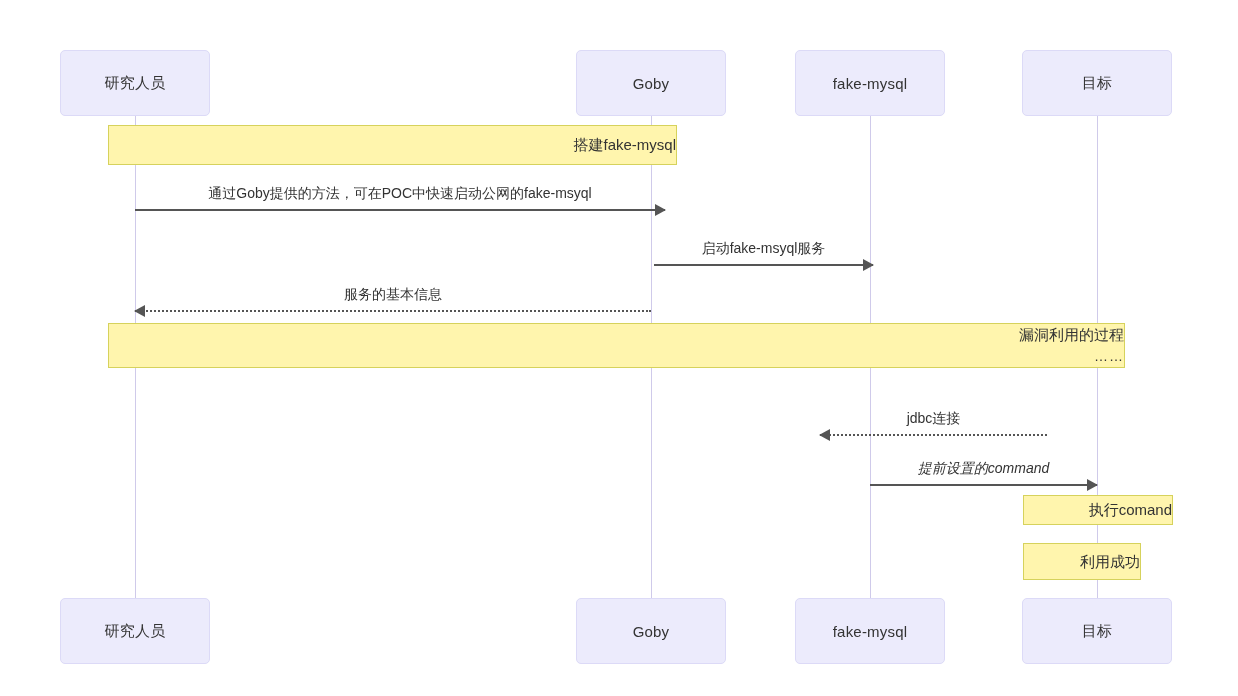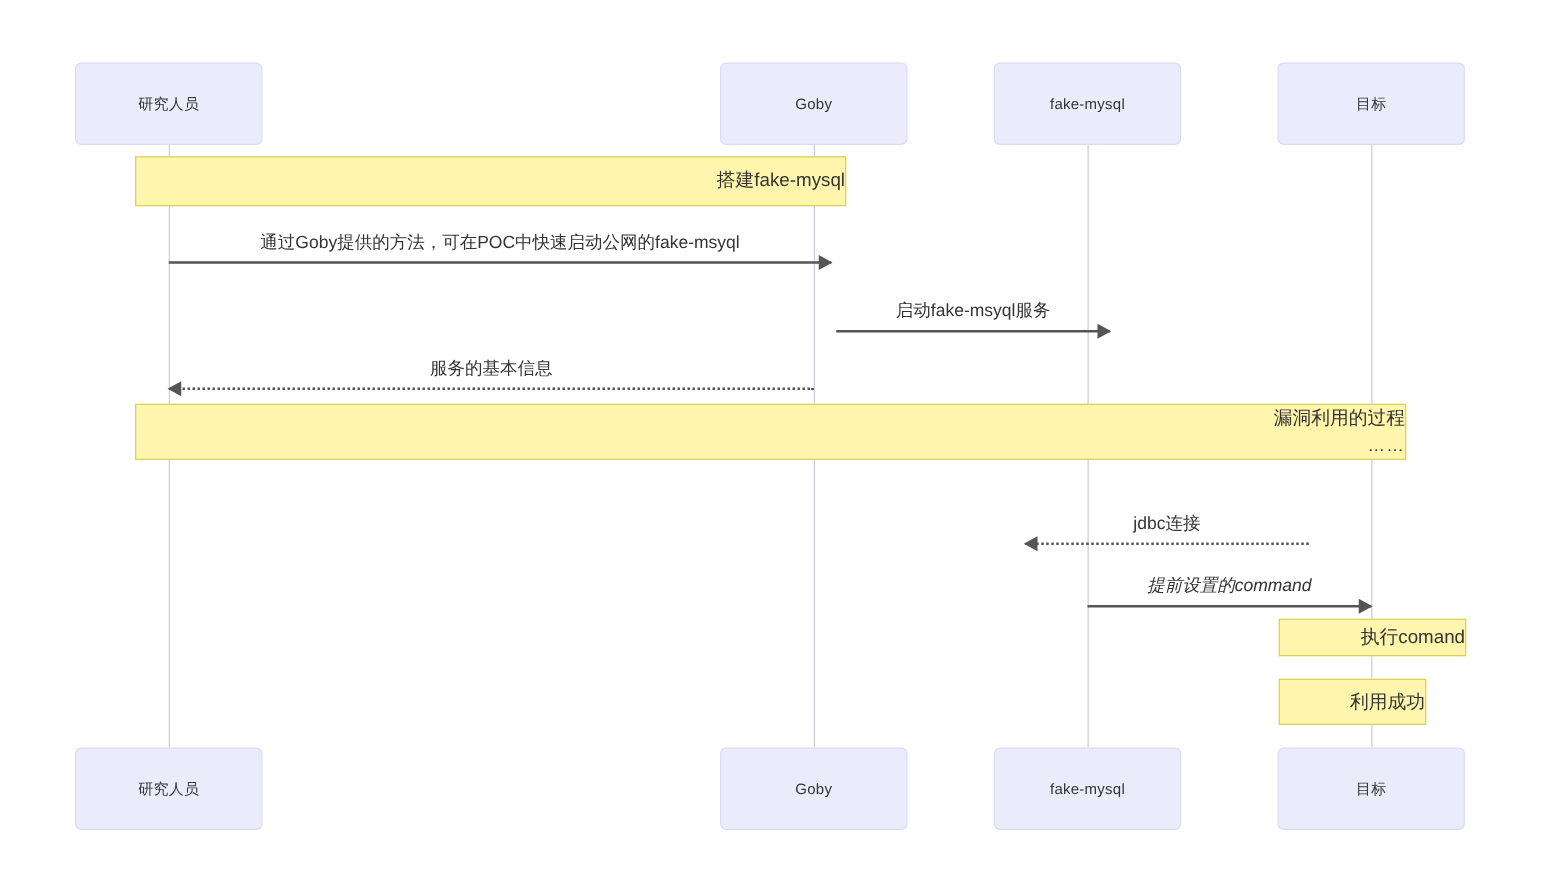--- a/index.html
+++ b/index.html
@@ -23,21 +23,21 @@
   .actor-box {
     position: absolute;
     box-sizing: border-box;
     background: #ECEBFC;
     border: 1px solid #DCDAF7;
     border-radius: 5px;
     display: flex;
     align-items: center;
     justify-content: center;
     color: #333333;
-    font-size: 12px;
+    font-size: 15px;
     letter-spacing: .2px;
     white-space: nowrap;
   }
   
   .lifeline {
     position: absolute;
     width: 1px;
     background: #CFCAEA;
   }
   
@@ -133,21 +133,21 @@
       <span>fake-mysql</span>
     </div>
     <div class="actor-box" style="left: 1022px; top: 598px; width: 150px; height: 66px;">
       <span>目标</span>
     </div>
     <div class="message" style="left: 135px; top: 209px; width: 530px;">
       <div class="msg-line"></div>
       <div class="msg-head right"></div>
       <div class="msg-label">通过Goby提供的方法，可在POC中快速启动公网的fake-msyql</div>
     </div>
-    <div class="message" style="left: 669px; top: 264px; width: 219px;">
+    <div class="message" style="left: 654px; top: 264px; width: 219px;">
       <div class="msg-line"></div>
       <div class="msg-head right"></div>
       <div class="msg-label">启动fake-msyql服务</div>
     </div>
     <div class="message" style="left: 135px; top: 310px; width: 516px;">
       <div class="msg-line dotted"></div>
       <div class="msg-head left"></div>
       <div class="msg-label">服务的基本信息</div>
     </div>
     <div class="message" style="left: 820px; top: 434px; width: 227px;">

